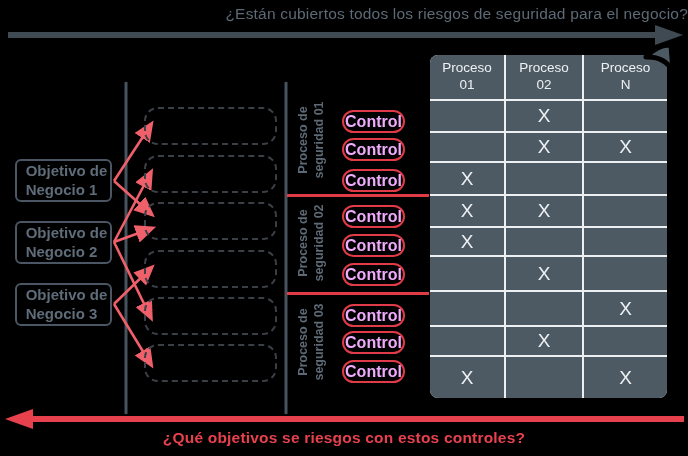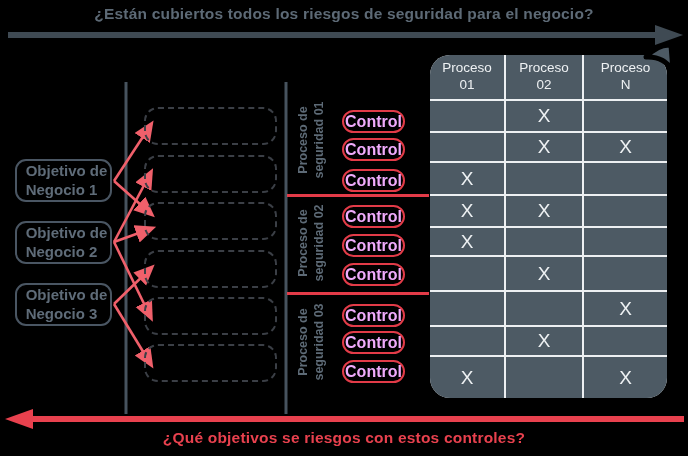--- a/index.html
+++ b/index.html
@@ -2,31 +2,31 @@
 <html><head>
 <meta charset="utf-8">
 <style>
   html,body{margin:0;padding:0;background:#000;}
   .stage{
     position:relative;width:688px;height:456px;background:#000000;
     font-family:"Liberation Sans", sans-serif;overflow:hidden;
   }
   .abs{position:absolute;}
   .title-top{
-    left:0;top:5px;width:688px;text-align:center;
-    color:#5d6a76;font-size:15.5px;font-weight:700;letter-spacing:.2px;
+    left:0;top:5px;width:688px;text-align:right;
+    color:#5d6a76;font-size:15.5px;font-weight:400;letter-spacing:.2px;
   }
   .title-bottom{
     left:0;top:429px;width:688px;text-align:center;
     color:#e8414e;font-size:15.5px;font-weight:700;letter-spacing:.2px;
   }
   svg.overlay{left:0;top:0;width:688px;height:456px;pointer-events:none;}
   
   .objective{
-    left:15px;width:97px;height:43px;border:2.5px solid #4a5663;border-radius:11px;
+    left:15px;width:97px;height:43px;border:2.5px solid #4a5663;border-radius:6px;
     color:#5f6c79;font-size:15px;font-weight:700;line-height:1.25;
     display:flex;align-items:center;justify-content:center;text-align:left;
     white-space:pre-line;box-sizing:border-box;padding-left:6px;
   }
   
   .dashed-box{
     left:144px;width:133px;height:38px;border:2px dashed #3b3f46;border-radius:14px;
     box-sizing:border-box;
   }
   
@@ -39,21 +39,21 @@
   .pill{
     left:342px;width:63px;height:23px;border:2px solid #e23b48;border-radius:13px;
     color:#f0abfc;font-size:16px;font-weight:700;
     display:flex;align-items:center;justify-content:center;box-sizing:border-box;
   }
   
   .group-sep{left:287px;width:142px;height:2.5px;background:#e23b48;}
   
   .matrix{
     left:430px;top:55px;width:237px;height:343px;background:#edf0f2;
-    border-radius:20px;overflow:hidden;display:grid;
+    border-radius:8px;overflow:hidden;display:grid;
     grid-template-columns:74px 76px 83px;
     grid-template-rows:44px 30px 28px 31px 30px 27px 33px 33px 28px 41px;
     grid-gap:2px;
   }
   .matrix .cell{
     background:#4d5a64;color:#eef1f3;display:flex;align-items:center;justify-content:center;
   }
   .matrix .hcell{font-size:13.5px;line-height:1.25;text-align:center;white-space:pre-line;}
   .matrix .xcell{font-size:19px;font-weight:400;}
   

